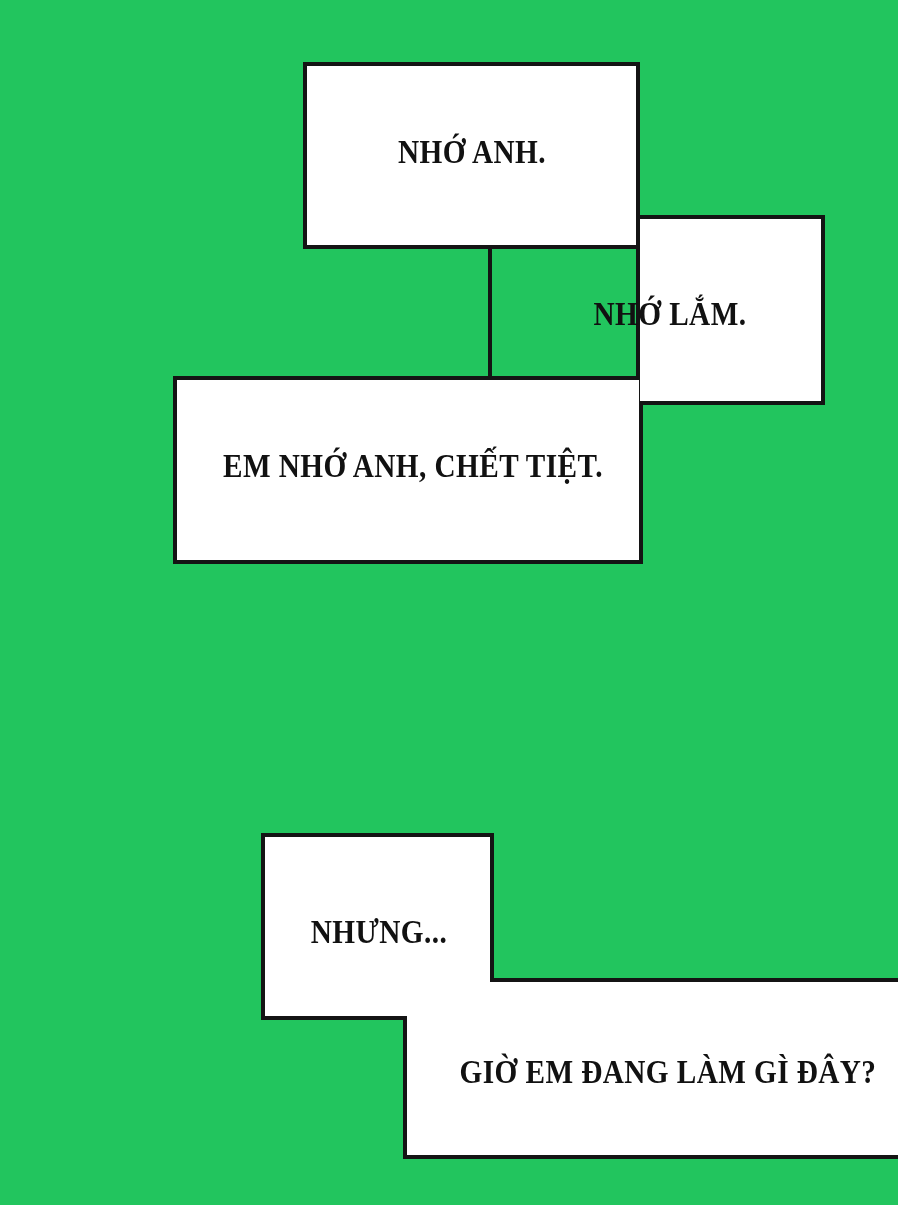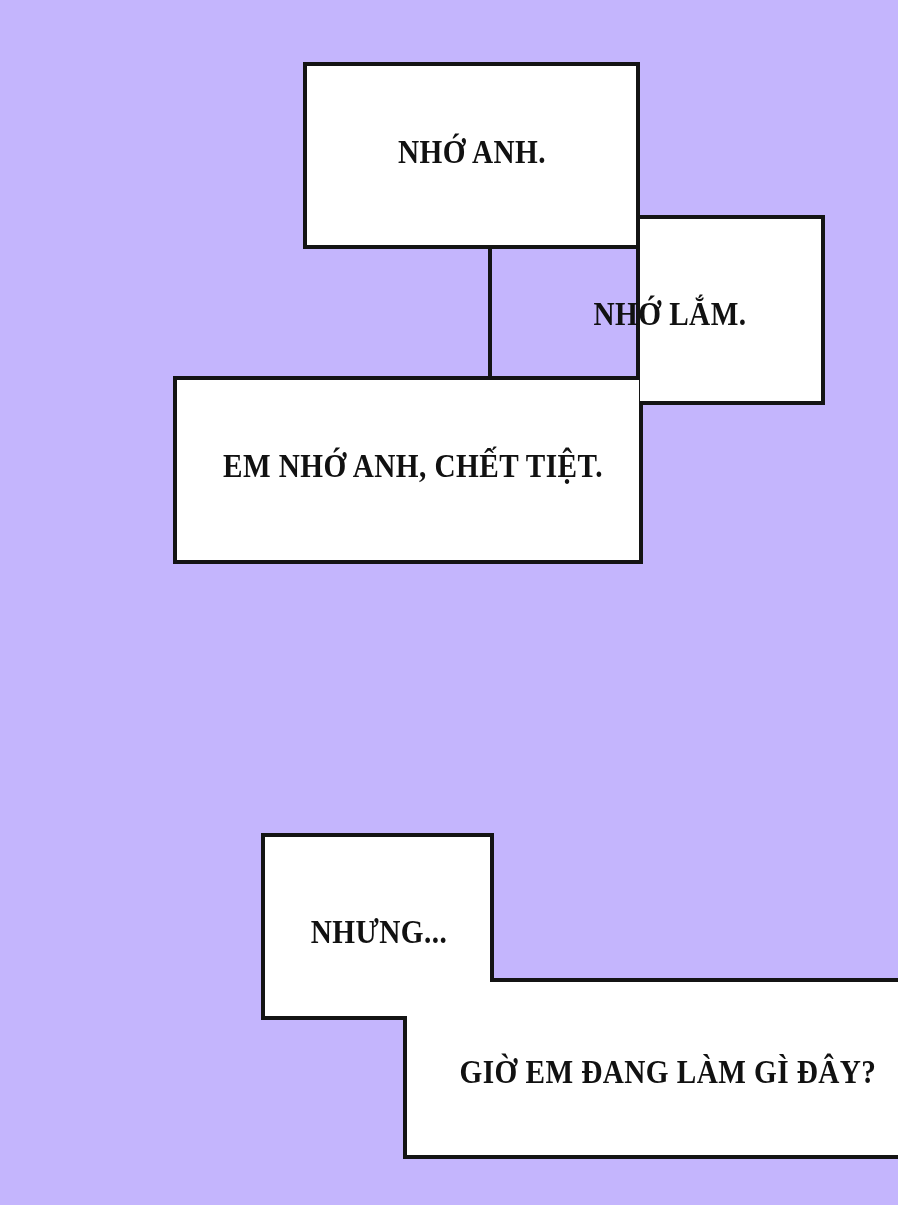--- a/index.html
+++ b/index.html
@@ -8,21 +8,21 @@
     padding: 0;
     background: #ffffff;
   }
   body {
     font-family: "Liberation Serif", serif;
   }
   #page {
     position: relative;
     width: 898px;
     height: 1205px;
-    background: #c4b5fd;
+    background: #22c55e;
     overflow: hidden;
   }
   #bubble-layer {
     position: absolute;
     left: 0;
     top: 0;
     width: 898px;
     height: 1205px;
   }
   .bubble-text {

